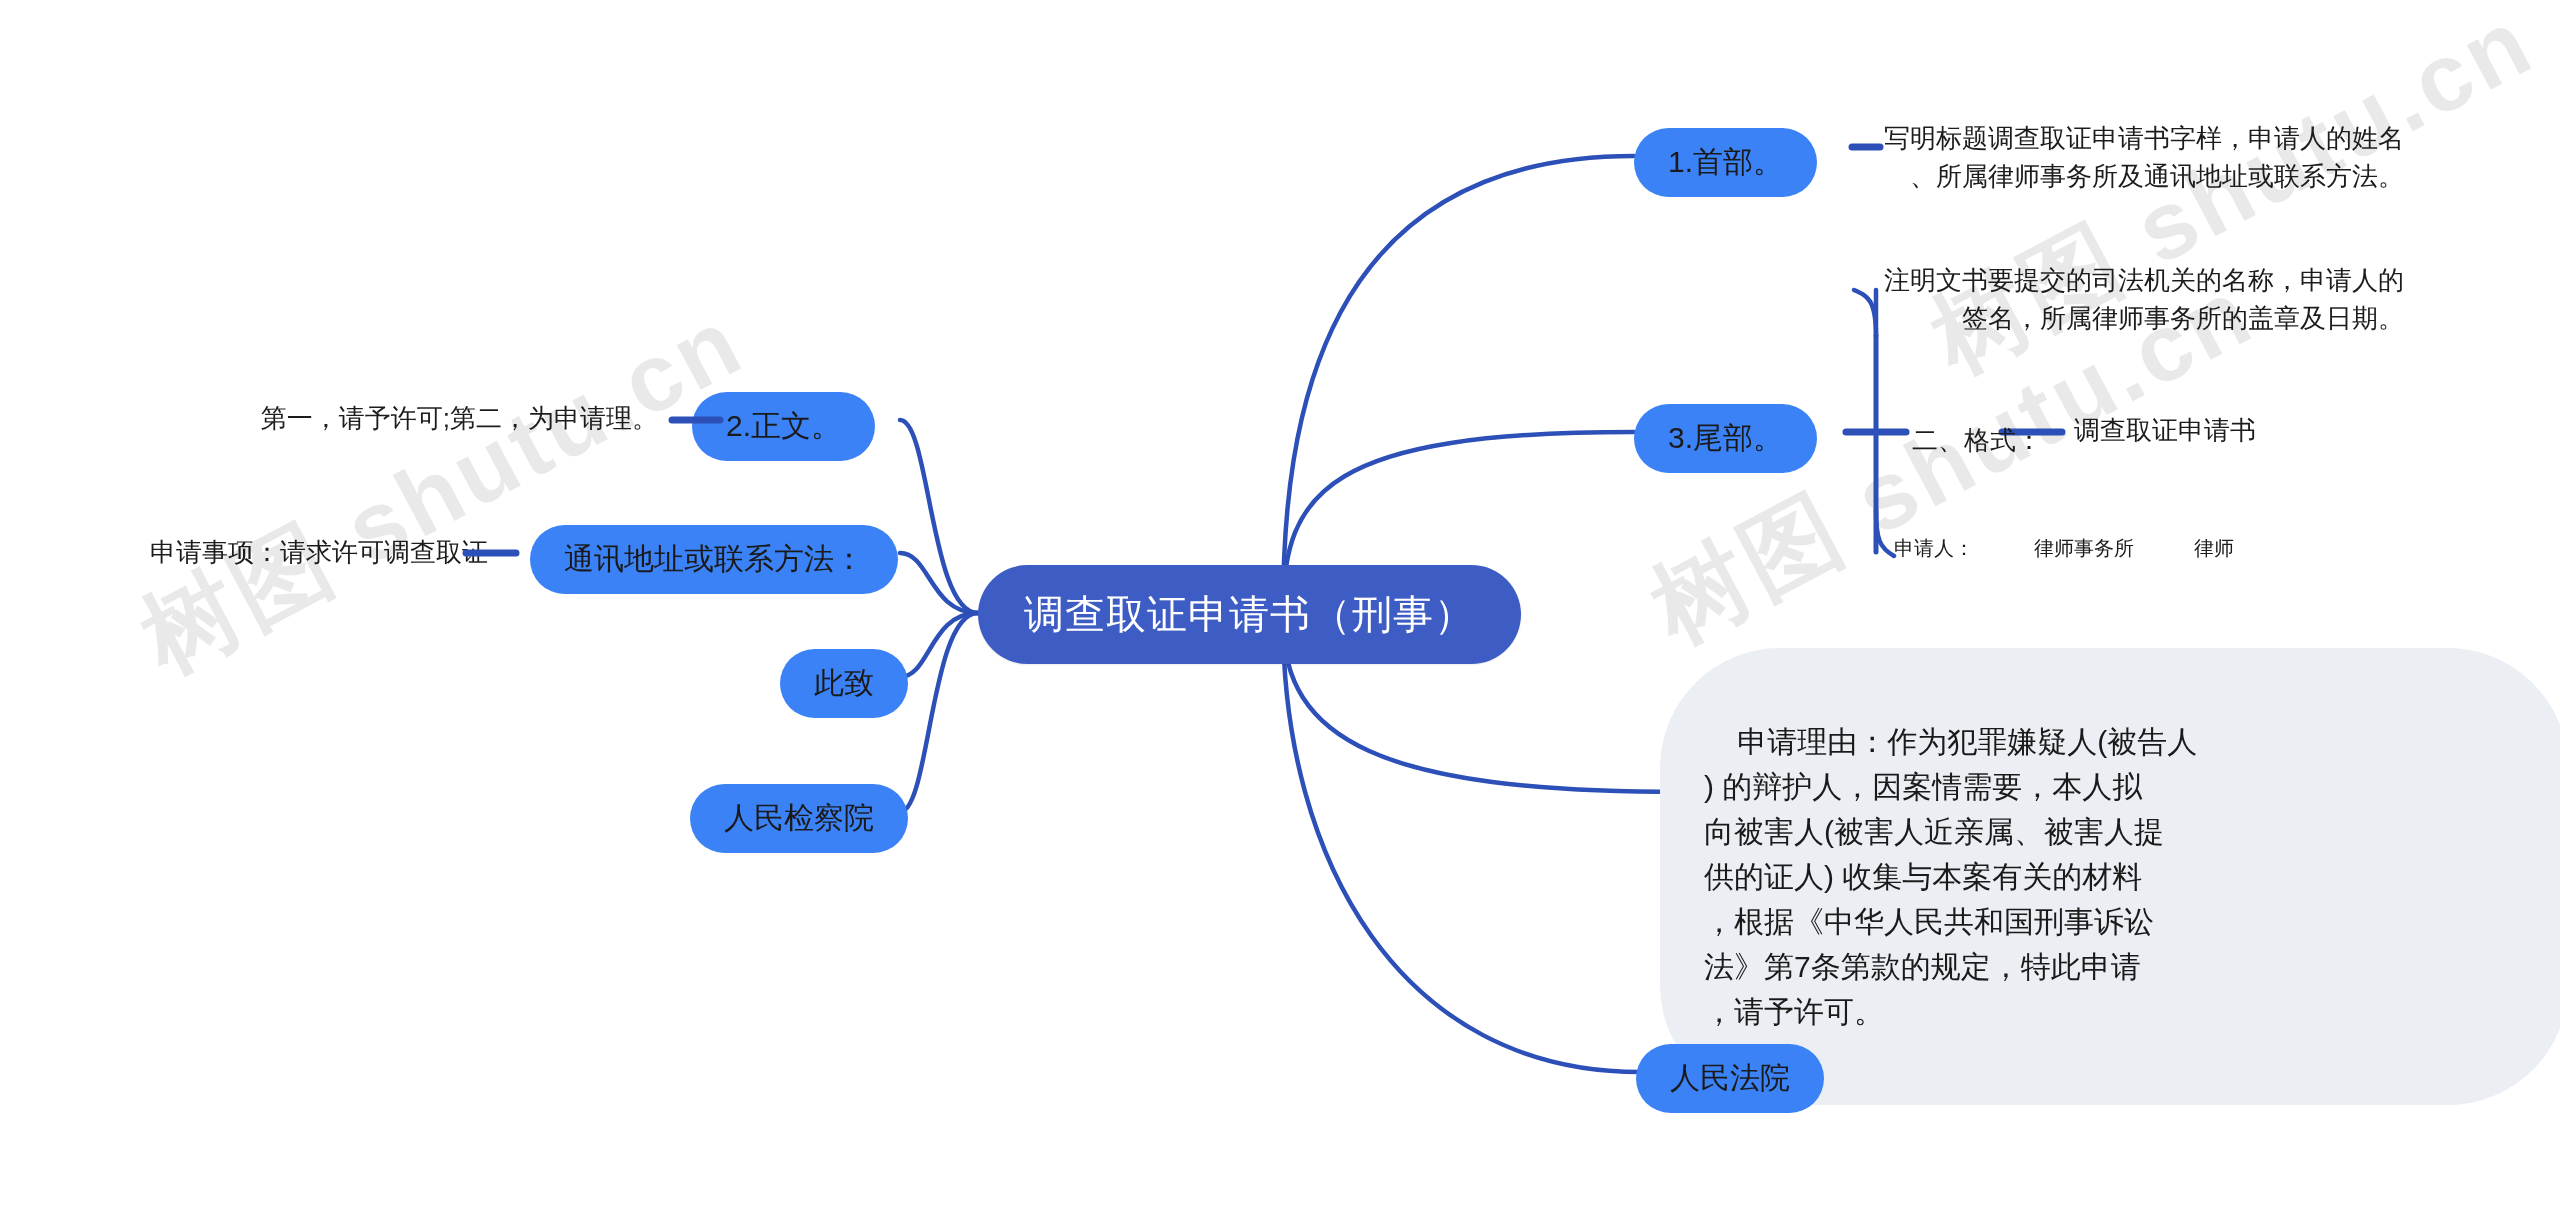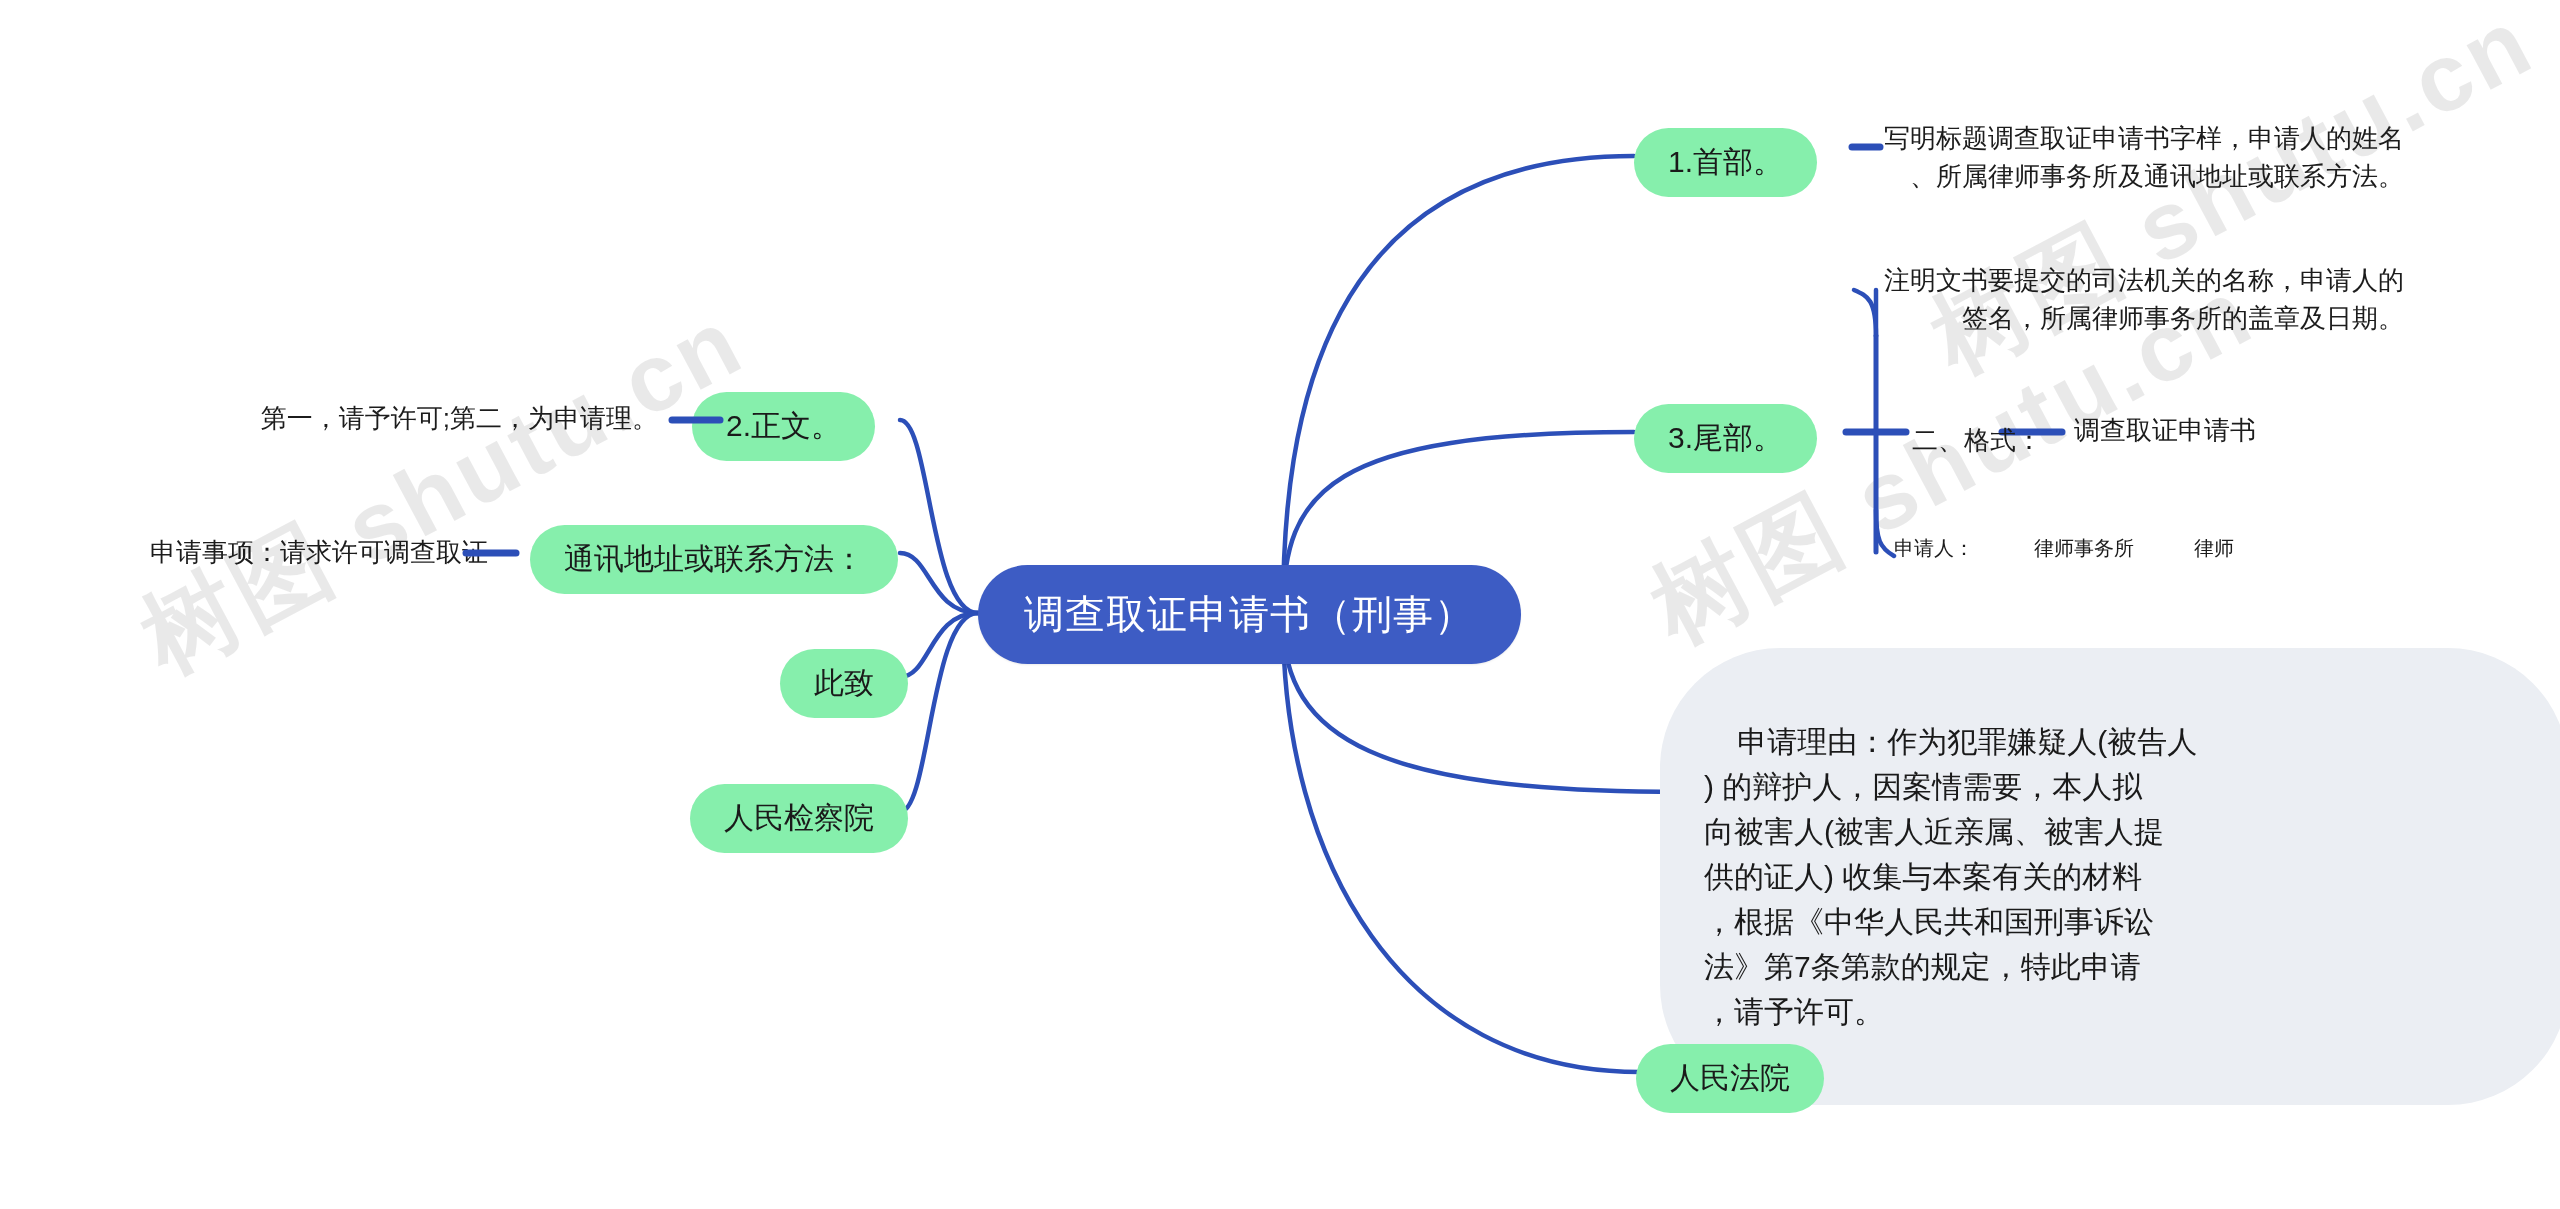--- a/index.html
+++ b/index.html
@@ -27,21 +27,21 @@
   }
   .node {
     position: absolute;
     box-sizing: border-box;
     display: flex;
     align-items: center;
     white-space: pre;
     color: #1a1a1a;
   }
   .pill {
-    background: #86efac;
+    background: #3b82f6;
     border-radius: 999px;
     padding: 14px 34px;
     font-size: 30px;
     line-height: 1.35;
     justify-content: center;
   }
   .root {
     background: #3D5CC4;
     color: #ffffff;
     border-radius: 999px;

